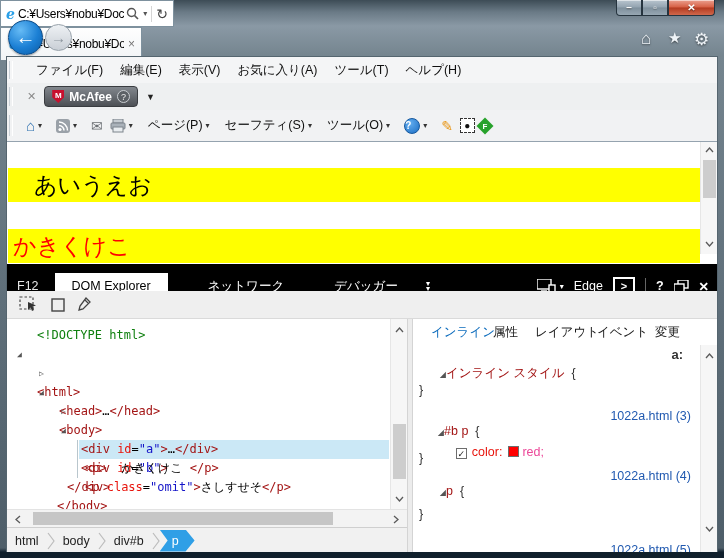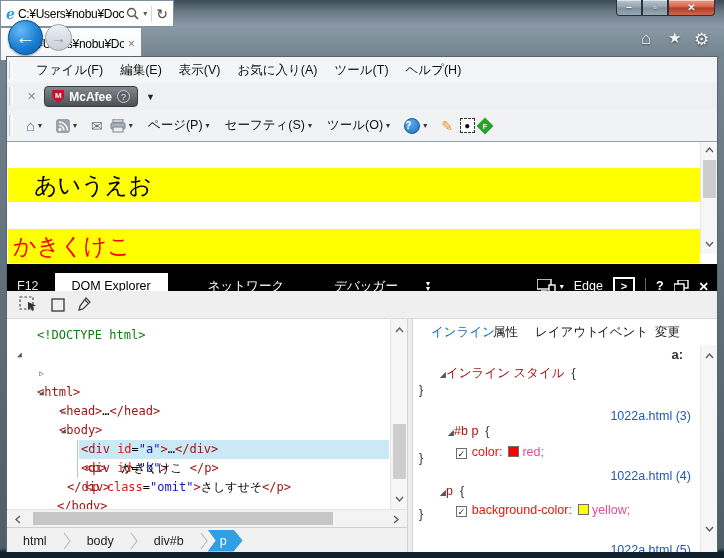--- a/index.html
+++ b/index.html
@@ -93,21 +93,21 @@
 .slink{position:absolute;color:#2059b0;text-align:left;right:26px}
 .chk{display:inline-block;width:11px;height:11px;border:1px solid #6d6d6d;background:#fff;color:#222;font-size:9px;line-height:10px;text-align:center;vertical-align:-1px;margin-right:5px}
 .sw{display:inline-block;width:11px;height:11px;border:1px solid #6d6d6d;vertical-align:-1px;margin:0 3px 0 6px}
 .sw-red{background:#ff0000}.sw-yellow{background:#ffff00}
 .pname{color:#e8140c}.pval{color:#ec4899}
 #inheritBar{position:absolute;left:0;top:202px;width:287px;height:20px;background:#ededed;border-top:1px solid #ddd;line-height:20px;padding-left:8px;color:#222}
 #inheritBar u{margin-left:5px}
 .pseudo{position:absolute;right:34px;top:28px;color:#333;font-weight:bold;font-size:13px}
 
 #breadcrumb{position:absolute;left:0;top:470px;width:400px;height:26px;background:#f1f1f1;border-top:1px solid #cfcfcf;display:flex;align-items:center;font-size:12.5px;color:#222}
-.crumb{padding:0 16px}
+.crumb{padding:0 8px}
 .csep{color:#b5b5b5;display:flex;align-items:center}
 .crumb.selected{background:#2f9fe6;color:#fff;height:22px;line-height:22px;padding:0 16px 0 12px;
 clip-path:polygon(0 0,calc(100% - 9px) 0,100% 50%,calc(100% - 9px) 100%,0 100%,8px 50%)}
 #botstrip{position:absolute;left:0;top:552px;width:724px;height:6px;background:#10202c}
 svg{display:block}
 </style>
 </head>
 <body>
 
 <div id="caps">
@@ -339,36 +339,33 @@
     <span class="stab" style="left:184px">イベント</span>
     <span class="stab" style="left:242px">変更</span>
 
     <span class="pseudo">a:</span>
 
     <div class="srow" style="left:6px;top:32px">
       <span class="exp" style="position:static;font-size:8px;color:#555">◢</span><span class="sel">インライン スタイル</span><span class="brace">  </span><span class="brace">{</span>
     </div>
     <div class="srow" style="left:6px;top:64px"><span class="brace">}</span></div>
 
-    <div class="srow" style="left:14px;top:90px">
+    <div class="srow" style="left:4px;top:90px">
       <span class="exp" style="position:static;font-size:8px;color:#555">◢</span><span class="sel">#b p</span><span class="brace">  </span><span class="brace">{</span>
     </div>
     <span class="slink" style="top:90px">1022a.html (3)</span>
     <div class="srow" style="left:22px;top:112px">
       <span class="chk">✓</span><span class="pname">color</span><span class="pname">:</span><span class="sw sw-red"></span><span class="pval">red;</span>
     </div>
     <div class="srow" style="left:6px;top:132px"><span class="brace">}</span></div>
 
     <div class="srow" style="left:6px;top:150px">
       <span class="exp" style="position:static;font-size:8px;color:#555">◢</span><span class="sel">p</span><span class="brace">  </span><span class="brace">{</span>
     </div>
     <span class="slink" style="top:150px">1022a.html (4)</span>
-    <div class="srow" style="left:22px;top:170px">
-      <span class="chk">✓</span><span class="pname">background-color</span><span class="pname">:</span><span class="sw sw-yellow"></span><span class="pval">yellow;</span>
-    </div>
     <div class="srow" style="left:6px;top:188px"><span class="brace">}</span></div>
 
 
     <div class="srow" style="left:6px;top:224px">
       
     </div>
     <span class="slink" style="top:224px">1022a.html (5)</span>
 
     <div class="vsb" style="right:0;top:26px;height:208px">
       <div class="sbtn" style="top:3px">

